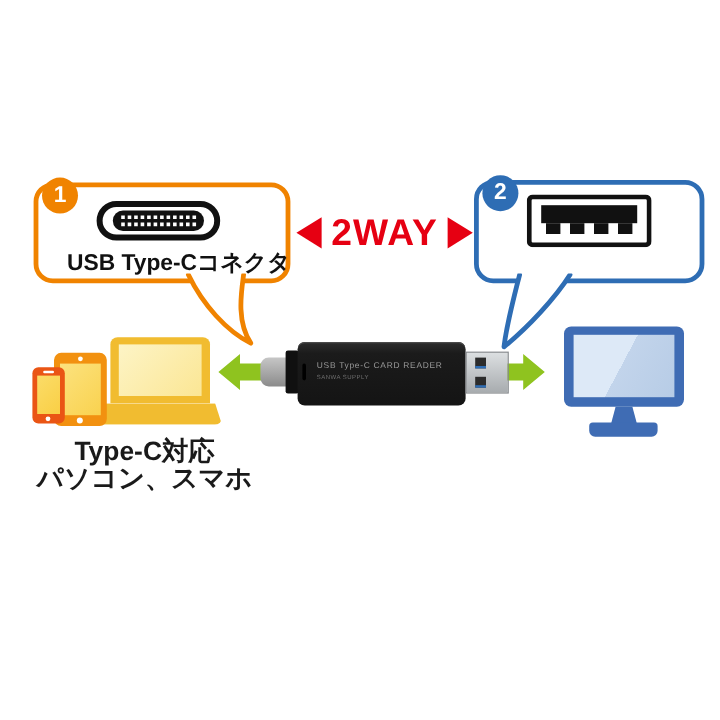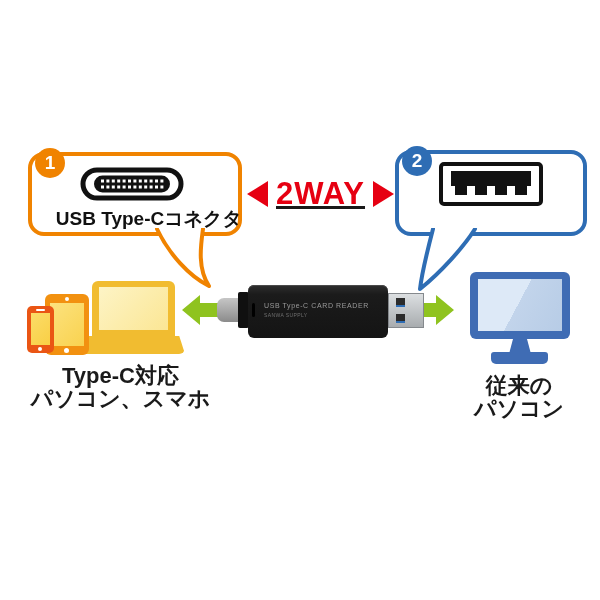--- a/index.html
+++ b/index.html
@@ -11,21 +11,21 @@
   .callout{border:4px solid;border-radius:16px;background:#fff;box-sizing:border-box;}
   .callout.orange{border-color:#f08300;}
   .callout.blue{border-color:#2e6db4;}
   .badge{width:30px;height:30px;border-radius:50%;color:#fff;font-weight:bold;font-size:19px;
          display:flex;align-items:center;justify-content:center;}
   .badge.orange{background:#f08300;}
   .badge.blue{background:#2e6db4;}
   .callout-label{font-weight:bold;font-size:19px;color:#111;text-align:right;white-space:nowrap;}
 
   
-  .twoway{display:flex;align-items:center;gap:8px;text-decoration:underline;}
+  .twoway{display:flex;align-items:center;gap:8px;}
   .twoway .word{color:#e60012;font-weight:800;font-size:31px;letter-spacing:1px;line-height:1;}
   .tri{width:0;height:0;}
   .tri.left{border-top:13px solid transparent;border-bottom:13px solid transparent;border-right:21px solid #e60012;}
   .tri.right{border-top:13px solid transparent;border-bottom:13px solid transparent;border-left:21px solid #e60012;}
 
   
   .body-black{background:linear-gradient(180deg,#2e2e2e 0%,#1b1b1b 18%,#141414 100%);
               border-radius:6px;box-shadow:inset 0 1px 0 #4a4a4a;}
   .device-line1{color:#9a9a9a;font-size:7px;letter-spacing:.6px;white-space:nowrap;}
   .device-line2{color:#6f6f6f;font-size:5px;letter-spacing:.4px;white-space:nowrap;}
@@ -135,18 +135,14 @@
   <div class="abs monitor-frame" style="left:470px;top:272px;width:100px;height:67px;">
     <div class="abs monitor-screen" style="left:8px;top:7px;width:84px;height:52px;"></div>
   </div>
   <div class="abs monitor-neck" style="left:509px;top:339px;"></div>
   <div class="abs monitor-base" style="left:491px;top:352px;width:57px;height:12px;"></div>
 
   <div class="abs caption" style="left:18px;top:364px;width:205px;">
     <div>Type-C対応</div>
     <div>パソコン、スマホ</div>
   </div>
-  <div class="abs caption" style="left:455px;top:374px;width:128px;">
-    <div>従来の</div>
-    <div>パソコン</div>
-  </div>
 
 </div>
 
 </body></html>

